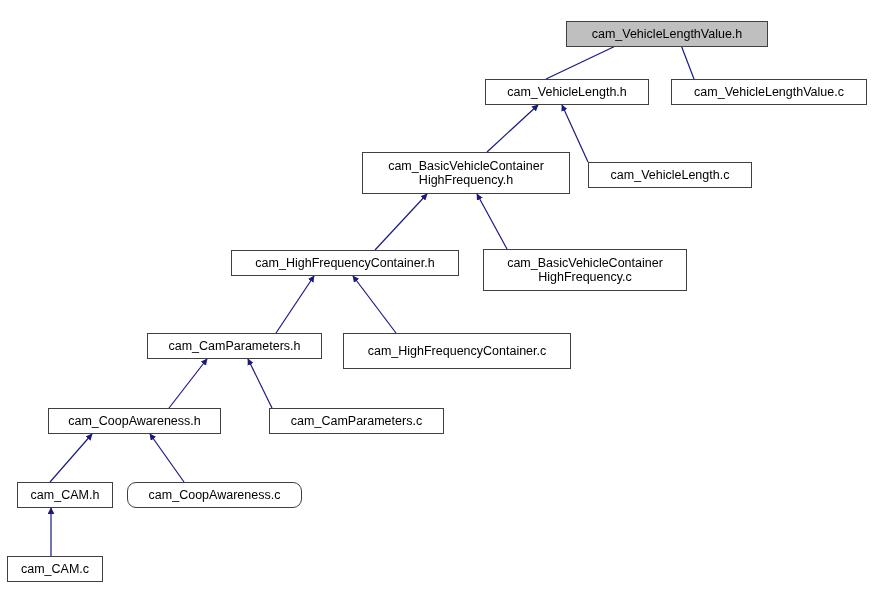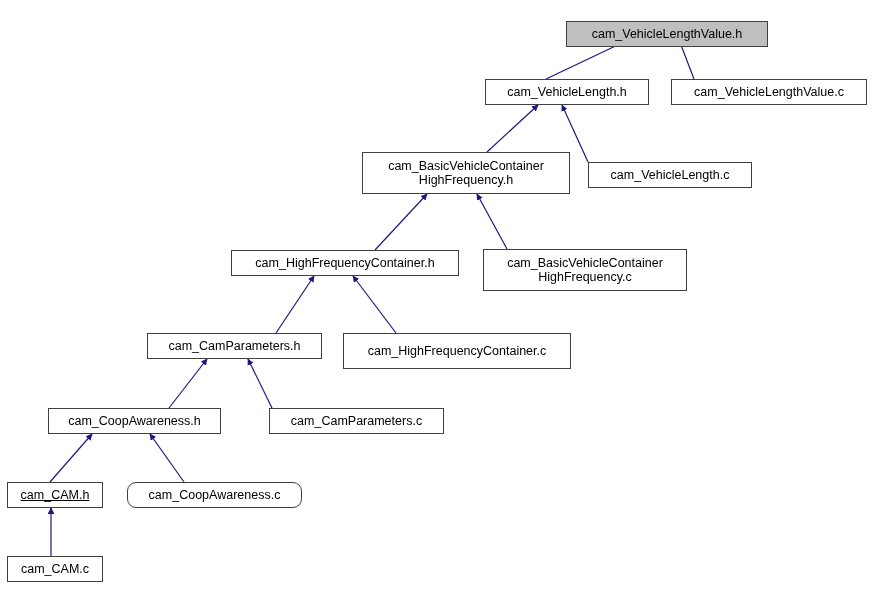--- a/index.html
+++ b/index.html
@@ -73,17 +73,17 @@
       <div class="node" style="left: 362px; top: 152px; width: 208px; height: 42px; border-color: rgb(64, 64, 64);">cam_BasicVehicleContainer
 HighFrequency.h</div>
       <div class="node" style="left: 588px; top: 162px; width: 164px; height: 26px; border-color: rgb(64, 64, 64);">cam_VehicleLength.c</div>
       <div class="node" style="left: 231px; top: 250px; width: 228px; height: 26px; border-color: rgb(64, 64, 64);">cam_HighFrequencyContainer.h</div>
       <div class="node" style="left: 483px; top: 249px; width: 204px; height: 42px; border-color: rgb(64, 64, 64);">cam_BasicVehicleContainer
 HighFrequency.c</div>
       <div class="node" style="left: 147px; top: 333px; width: 175px; height: 26px; border-color: rgb(64, 64, 64);">cam_CamParameters.h</div>
       <div class="node" style="left: 343px; top: 333px; width: 228px; height: 36px; border-color: rgb(64, 64, 64);">cam_HighFrequencyContainer.c</div>
       <div class="node" style="left: 48px; top: 408px; width: 173px; height: 26px; border-color: rgb(64, 64, 64);">cam_CoopAwareness.h</div>
       <div class="node" style="left: 244px; top: 408px; width: 175px; height: 26px; border-color: rgb(64, 64, 64); margin-left: 25px;">cam_CamParameters.c</div>
-      <div class="node" style="left: 7px; top: 482px; width: 96px; height: 26px; border-color: rgb(64, 64, 64); text-decoration: underline;">cam_CAM.h</div>
+      <div class="node" style="left: 17px; top: 482px; width: 96px; height: 26px; border-color: rgb(64, 64, 64);">cam_CAM.h</div>
       <div class="node" style="left: 127px; top: 482px; width: 175px; height: 26px; border-color: rgb(64, 64, 64); border-radius: 9px;">cam_CoopAwareness.c</div>
       <div class="node" style="left: 7px; top: 556px; width: 96px; height: 26px; border-color: rgb(64, 64, 64);">cam_CAM.c</div>
     </div>
 </div>
 
 </body></html>

